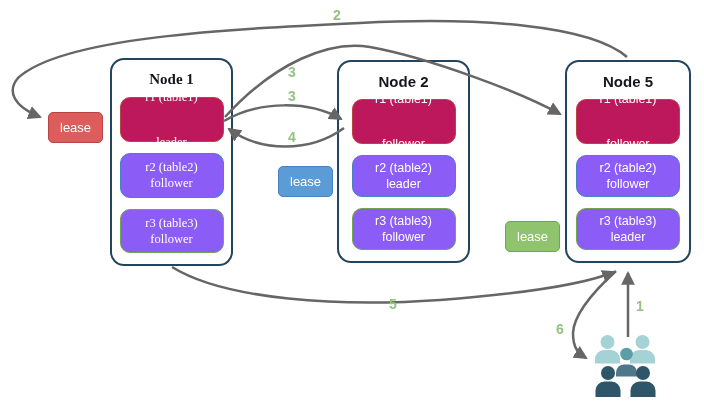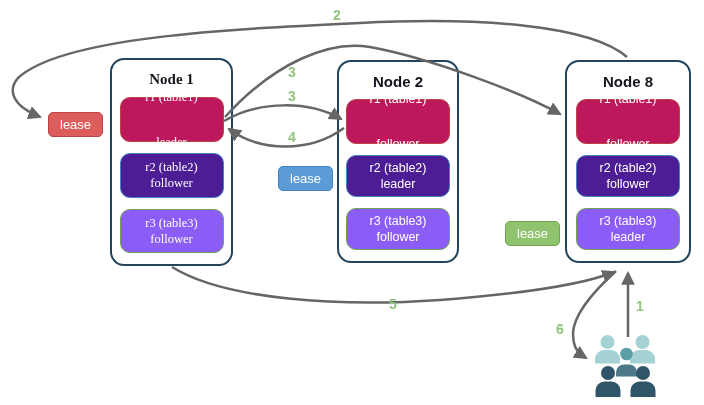--- a/index.html
+++ b/index.html
@@ -11,24 +11,24 @@
     position:absolute;background:#ffffff;border:2px solid #23445d;border-radius:14px;
     display:flex;flex-direction:column;align-items:center;box-sizing:border-box;
   }
   .node-title{font-weight:bold;font-size:15px;color:#15151f;margin:11px 0 9px;}
   .replica{
     width:104px;height:45px;border-radius:10px;color:#ffffff;font-size:12.5px;
     display:flex;flex-direction:column;align-items:center;justify-content:center;
     line-height:1.3;margin-bottom:11px;text-align:center;box-sizing:border-box;
   }
   .replica.red{background:#be185d;border:1.5px solid #b94444;gap:28px;}
-  .replica.blue{background:#4c1d95;border:1.5px solid #4583c4;}
+  .replica.blue{background:#8b5cf6;border:1.5px solid #4583c4;}
   .replica.green{background:#8b5cf6;border:1.5px solid #6fa552;}
   .lease{
-    position:absolute;height:25px;border-radius:5px;color:#ffffff;font-size:13px;
+    position:absolute;height:31px;border-radius:5px;color:#ffffff;font-size:13px;
     display:flex;align-items:center;justify-content:center;padding:0 11px;box-sizing:border-box;
   }
   .lease.red{background:#dd5c5c;border:1.5px solid #b94444;}
   .lease.blue{background:#5c9cd6;border:1.5px solid #4583c4;}
   .lease.green{background:#8fc36e;border:1.5px solid #6fa552;}
   .step{position:absolute;color:#93c47d;font-weight:bold;font-size:14px;line-height:1;}
   .arrow-layer{position:absolute;left:0;top:0;width:704px;height:405px;pointer-events:none;}
   .people{position:absolute;left:592px;top:332px;width:72px;height:66px;}
 </style>
 </head>
@@ -45,38 +45,38 @@
     <div class="replica blue">
       <span>r2 (table2)</span>
       <span>follower</span>
     </div>
     <div class="replica green">
       <span>r3 (table3)</span>
       <span>follower</span>
     </div>
   </div>
 
-  <div class="node" style="left:337px;top:60px;width:122px;height:203px;">
+  <div class="node" style="left:337px;top:60px;width:133px;height:203px;">
     <div class="node-title">Node 2</div>
     <div class="replica red">
       <span>r1 (table1)</span>
       <span>follower</span>
     </div>
     <div class="replica blue">
       <span>r2 (table2)</span>
       <span>leader</span>
     </div>
     <div class="replica green">
       <span>r3 (table3)</span>
       <span>follower</span>
     </div>
   </div>
 
   <div class="node" style="left:565px;top:60px;width:126px;height:203px;">
-    <div class="node-title">Node 8</div>
+    <div class="node-title">Node 5</div>
     <div class="replica red">
       <span>r1 (table1)</span>
       <span>follower</span>
     </div>
     <div class="replica blue">
       <span>r2 (table2)</span>
       <span>follower</span>
     </div>
     <div class="replica green">
       <span>r3 (table3)</span>

